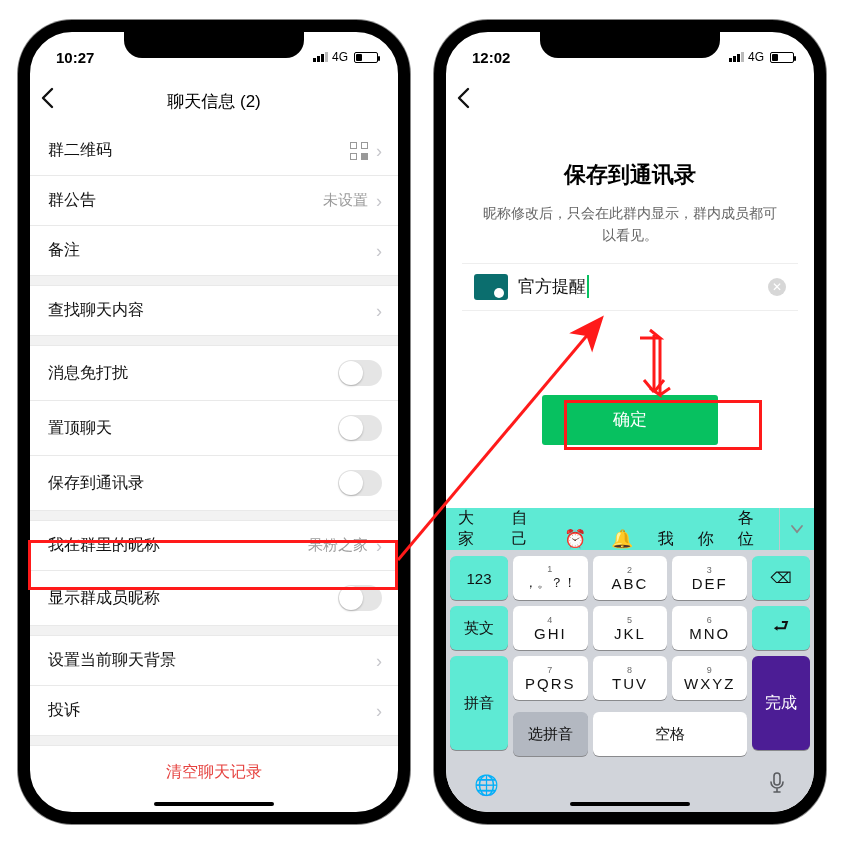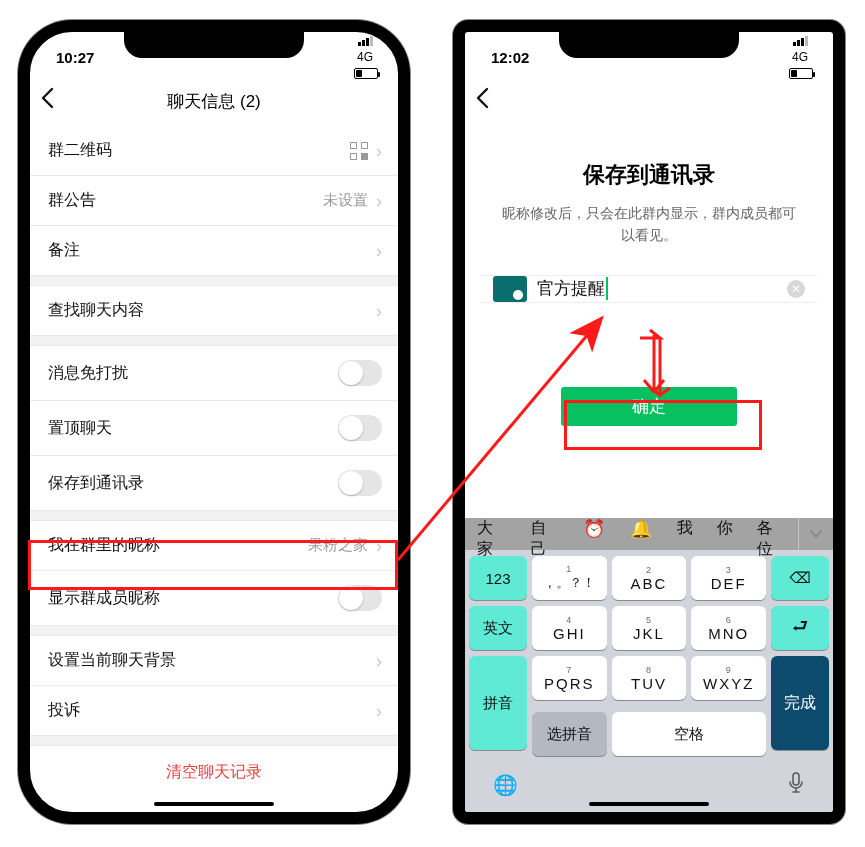--- a/index.html
+++ b/index.html
@@ -14,21 +14,21 @@
     position: absolute;
     width: 392px;
     height: 804px;
     border: 12px solid #000;
     border-radius: 54px;
     background: #fff;
     overflow: hidden;
     box-shadow: 0 0 0 1px #888;
   }
   .phone.left  { left: 18px;  top: 20px; }
-  .phone.right { left: 453px; top: 20px; border-radius: 15px; }
+  .phone.right { left: 434px; top: 20px; }
 
   
   .notch {
     position: absolute;
     top: 0; left: 50%;
     transform: translateX(-50%);
     width: 180px; height: 26px;
     background: #000;
     border-bottom-left-radius: 18px;
     border-bottom-right-radius: 18px;
@@ -38,21 +38,21 @@
   
   .statusbar {
     height: 44px;
     display: flex;
     align-items: center;
     justify-content: space-between;
     padding: 6px 20px 0 26px;
     font-size: 15px;
     font-weight: 600;
   }
-  .statusbar .sb-right { display:flex; align-items:center; gap:4px; font-size:12px; font-weight:500;flex-direction:column;}
+  .statusbar .sb-right { display:flex; align-items:center; gap:4px; font-size:12px; font-weight:500;}
   .sig-bars { display:flex; align-items:flex-end; gap:1px; }
   .sig-bars span { width:3px; background:#000; display:block; }
   .sig-bars span:nth-child(1){height:4px;}
   .sig-bars span:nth-child(2){height:6px;}
   .sig-bars span:nth-child(3){height:8px;}
   .sig-bars span:nth-child(4){height:10px; background:#bbb;}
   .battery {
     width:24px; height:11px; border:1px solid #000; border-radius:2px;
     position:relative; margin-left:2px;
   }
@@ -103,70 +103,70 @@
   .home-indicator{
     position:absolute; bottom:6px; left:50%; transform:translateX(-50%);
     width:120px; height:4px; background:#000; border-radius:3px;
   }
 
   
   .nick-title { text-align:center; font-size:22px; font-weight:600; margin: 34px 0 12px; }
   .nick-desc  { text-align:center; font-size:14px; color:#666; line-height:1.6; padding:0 34px; }
   .nick-input-row{
     display:flex; align-items:center; gap:10px;
-    margin:28px 16px 0; padding:0 12px;
+    margin:16px 16px 0; padding:10px 12px;
     border-top:1px solid #eee; border-bottom:1px solid #eee;
     position:relative; background:#fff;
   }
   .avatar{
     width:34px; height:26px; border-radius:3px;
     background: linear-gradient(135deg,#0b6e6e 40%, #0b6e6e 40%) , #0b6e6e;
     position:relative;
   }
   .avatar::after{content:"";position:absolute;right:4px;bottom:2px;width:10px;height:10px;background:#fff;border-radius:50%;}
   .nick-text{ font-size:17px; color:#111; border-right:2px solid #07c160; padding-right:1px;}
   .clear-btn{
     position:absolute; right:12px; top:50%; transform:translateY(-50%);
     width:18px;height:18px;border-radius:50%;background:#d7d7d7;
     display:flex;align-items:center;justify-content:center;color:#fff;font-size:12px;
   }
   .confirm-btn{
     margin: 84px auto 5px;
-    width: 176px; height: 39px;
+    width: 176px; height: 50px;
     background:#07c160; color:#fff; font-size:17px;
     display:flex;align-items:center;justify-content:center;
     border-radius:3px;
   }
 
   
   .kbwrap{
     position:absolute; left:0; right:0; bottom:0;
     background:#d1d4da;
   }
   .suggestrow{
-    display:flex; align-items:flex-start;
-    background:#a3a3a3; height:32px;
+    display:flex; align-items:flex-end;
+    background:#5eead4; height:42px;
     font-size:16px;
   }
   .suggestrow .sg{ padding:0 12px; color:#111; }
   .suggestrow .sg.emoji{ font-size:18px; }
   .suggestrow .more{ margin-left:auto; padding:0 10px; color:#888; border-left:1px solid #c4c6cb; height:100%; display:flex; align-items:center;}
   .kb{
     padding: 6px 4px 4px;
   }
   .kb .row{ display:flex; gap:5px; margin-bottom:6px; }
   .key{
     background:#fff; border-radius:6px; box-shadow:0 1px 0 #898a8d;
     flex:1; height:44px; display:flex; flex-direction:column; align-items:center; justify-content:center;
     font-size:13px; color:#111;
   }
   .key .main{ font-size:15px; font-weight:500; letter-spacing:2px;}
   .key .sub { font-size:9px; color:#6a6a6a; letter-spacing:1px;}
   .key.gray{ background:#b3b8c1; }
-  .key.blue{ background:#0c4a6e; color:#fff; font-size:16px;}
+  .key.blue{ background:#4c1d95; color:#fff; font-size:16px;}
   .sidekey{
     width:58px; flex:none; background:#5eead4; border-radius:6px; box-shadow:0 1px 0 #898a8d;
     display:flex;align-items:center;justify-content:center;font-size:15px;color:#111;
   }
   .sidekey.tall{ height:94px; }
   .sidekey.short{ height:44px; }
   .sidecol{ display:flex; flex-direction:column; gap:6px; }
   .midcol{ flex:1; display:flex; flex-direction:column; gap:6px; }
   .k-bottombar{
     height:46px; display:flex; align-items:center; justify-content:space-between;

